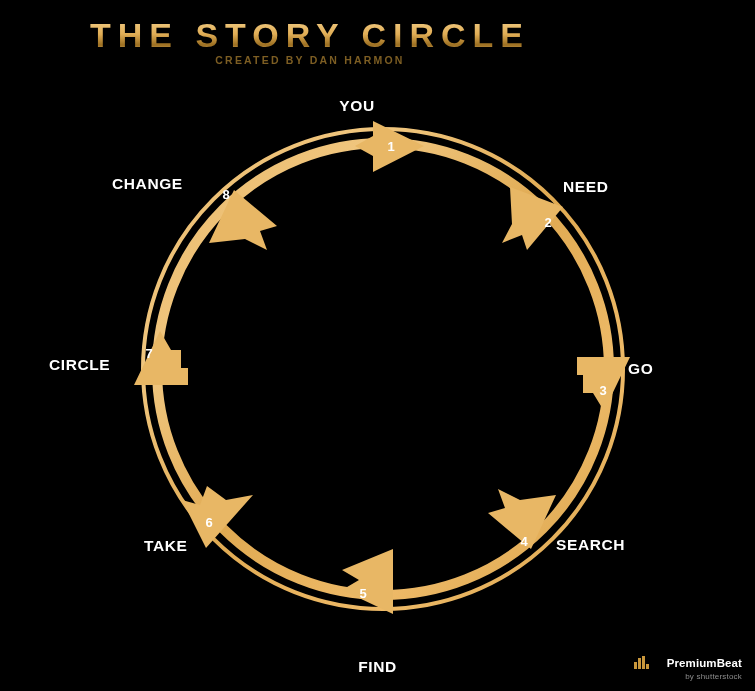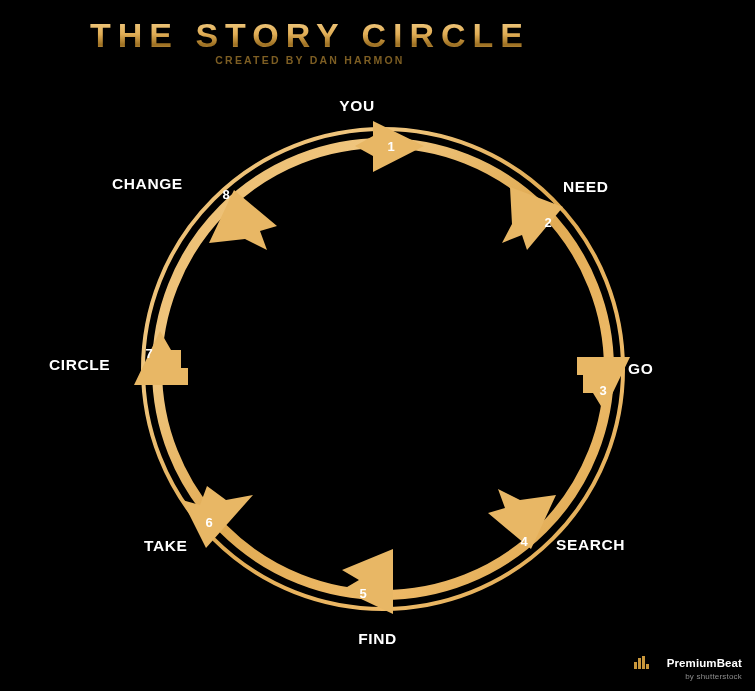--- a/index.html
+++ b/index.html
@@ -31,21 +31,21 @@
 
   
   .lbl{
     position:absolute;color:#ffffff;font-size:15.5px;font-weight:bold;
     letter-spacing:0.6px;white-space:nowrap;
   }
   .lbl-you{left:0;width:714px;text-align:center;top:97px;}
   .lbl-need{left:563px;top:178px;}
   .lbl-go{left:628px;top:360px;}
   .lbl-search{left:556px;top:536px;}
-  .lbl-find{left:0;width:755px;text-align:center;top:630px;}
+  .lbl-find{left:0;width:755px;text-align:center;top:658px;}
   .lbl-take{left:144px;top:537px;}
   .lbl-return{left:49px;top:356px;}
   .lbl-change{left:112px;top:175px;}
 
   
   .num{
     position:absolute;color:#ffffff;font-size:13px;font-weight:bold;
     width:22px;text-align:center;
   }
 

